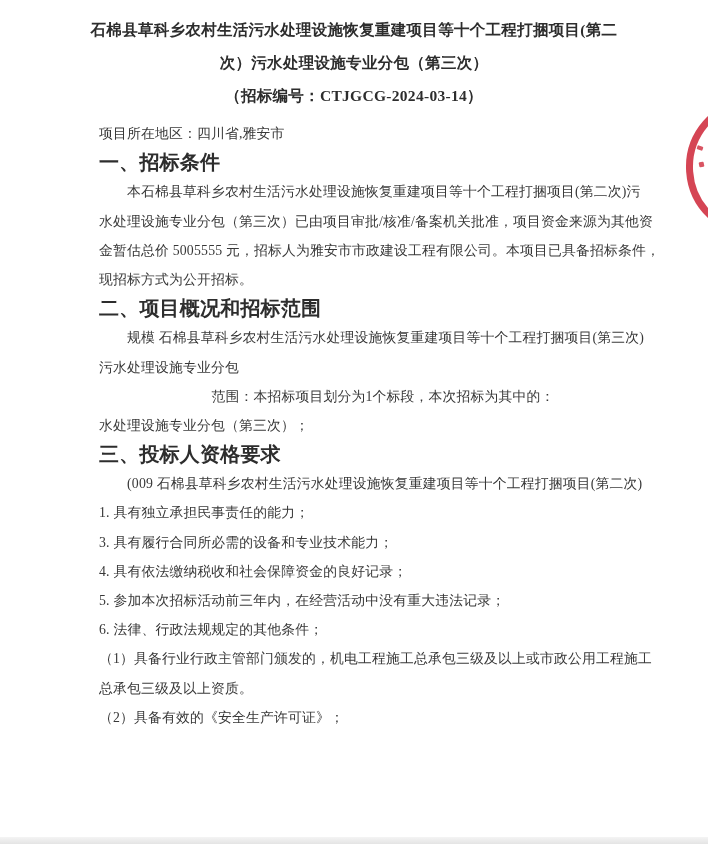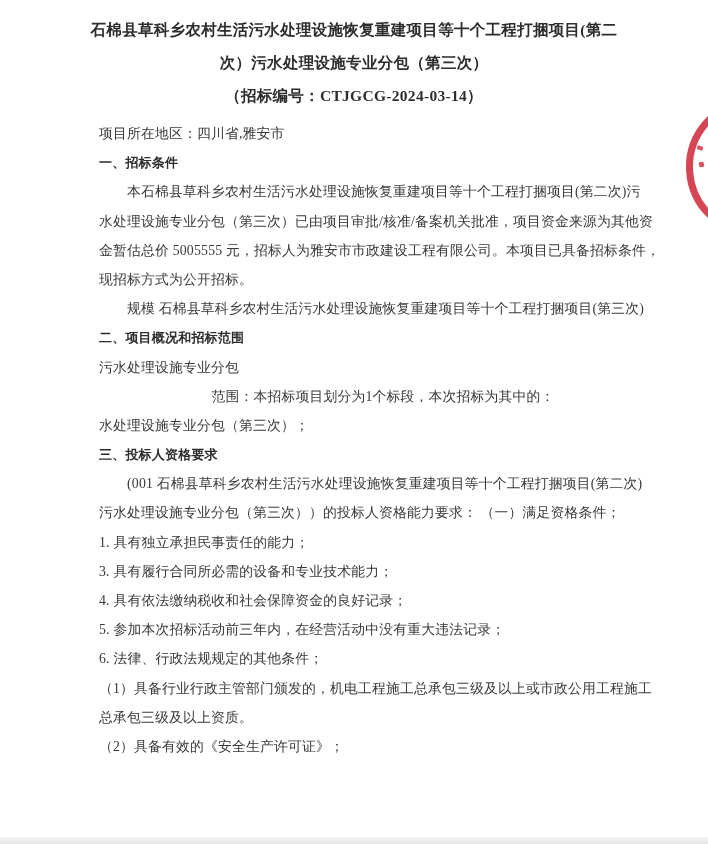--- a/index.html
+++ b/index.html
@@ -30,21 +30,21 @@
     left: 99px; top: 119px;
     width: 540px;
     font-size: 13.8px;
     line-height: 29.2px;
     color: #383838;
     letter-spacing: 0.2px;
   }
   .line { height: 29.2px; white-space: nowrap; }
   .heading {
     font-weight: bold;
-    font-size: 13px;
+    font-size: 20px;
     color: #2d2d2d;
   }
   .indent { padding-left: 28px; text-align: center; }
 
   
   .seal { position: absolute; left: 0; top: 0; width: 708px; height: 844px; pointer-events: none; }
   .seal-ring {
     position: absolute;
     left: 686px; top: 97px;
     width: 126px; height: 126px;
@@ -83,29 +83,28 @@
 
   <div class="body-block">
     <div class="line">项目所在地区：四川省,雅安市</div>
 
     <div class="line heading">一、招标条件</div>
     <div class="line indent">本石棉县草科乡农村生活污水处理设施恢复重建项目等十个工程打捆项目(第二次)污</div>
     <div class="line">水处理设施专业分包（第三次）已由项目审批/核准/备案机关批准，项目资金来源为其他资</div>
     <div class="line">金暂估总价 5005555 元，招标人为雅安市市政建设工程有限公司。本项目已具备招标条件，</div>
     <div class="line">现招标方式为公开招标。</div>
 
+    <div class="line heading">二、项目概况和招标范围</div>
     <div class="line indent">规模 石棉县草科乡农村生活污水处理设施恢复重建项目等十个工程打捆项目(第三次)</div>
-    <div class="line heading">二、项目概况和招标范围</div>
     <div class="line">污水处理设施专业分包</div>
     <div class="line indent">范围：本招标项目划分为1个标段，本次招标为其中的：</div>
     <div class="line">水处理设施专业分包（第三次）；</div>
 
     <div class="line heading">三、投标人资格要求</div>
-    <div class="line indent">(001 石棉县草科乡农村生活污水处理设施恢复重建项目等十个工程打捆项目(第二次)</div>
-    <div class="line">污水处理设施专业分包（第三次））的投标人资格能力要求： （一）满足资格条件；</div>
+    <div class="line indent">(009 石棉县草科乡农村生活污水处理设施恢复重建项目等十个工程打捆项目(第二次)</div>
     <div class="line">1. 具有独立承担民事责任的能力；</div>
     <div class="line">3. 具有履行合同所必需的设备和专业技术能力；</div>
     <div class="line">4. 具有依法缴纳税收和社会保障资金的良好记录；</div>
     <div class="line">5. 参加本次招标活动前三年内，在经营活动中没有重大违法记录；</div>
     <div class="line">6. 法律、行政法规规定的其他条件；</div>
     <div class="line">（1）具备行业行政主管部门颁发的，机电工程施工总承包三级及以上或市政公用工程施工</div>
     <div class="line">总承包三级及以上资质。</div>
     <div class="line">（2）具备有效的《安全生产许可证》；</div>
   </div>
 

